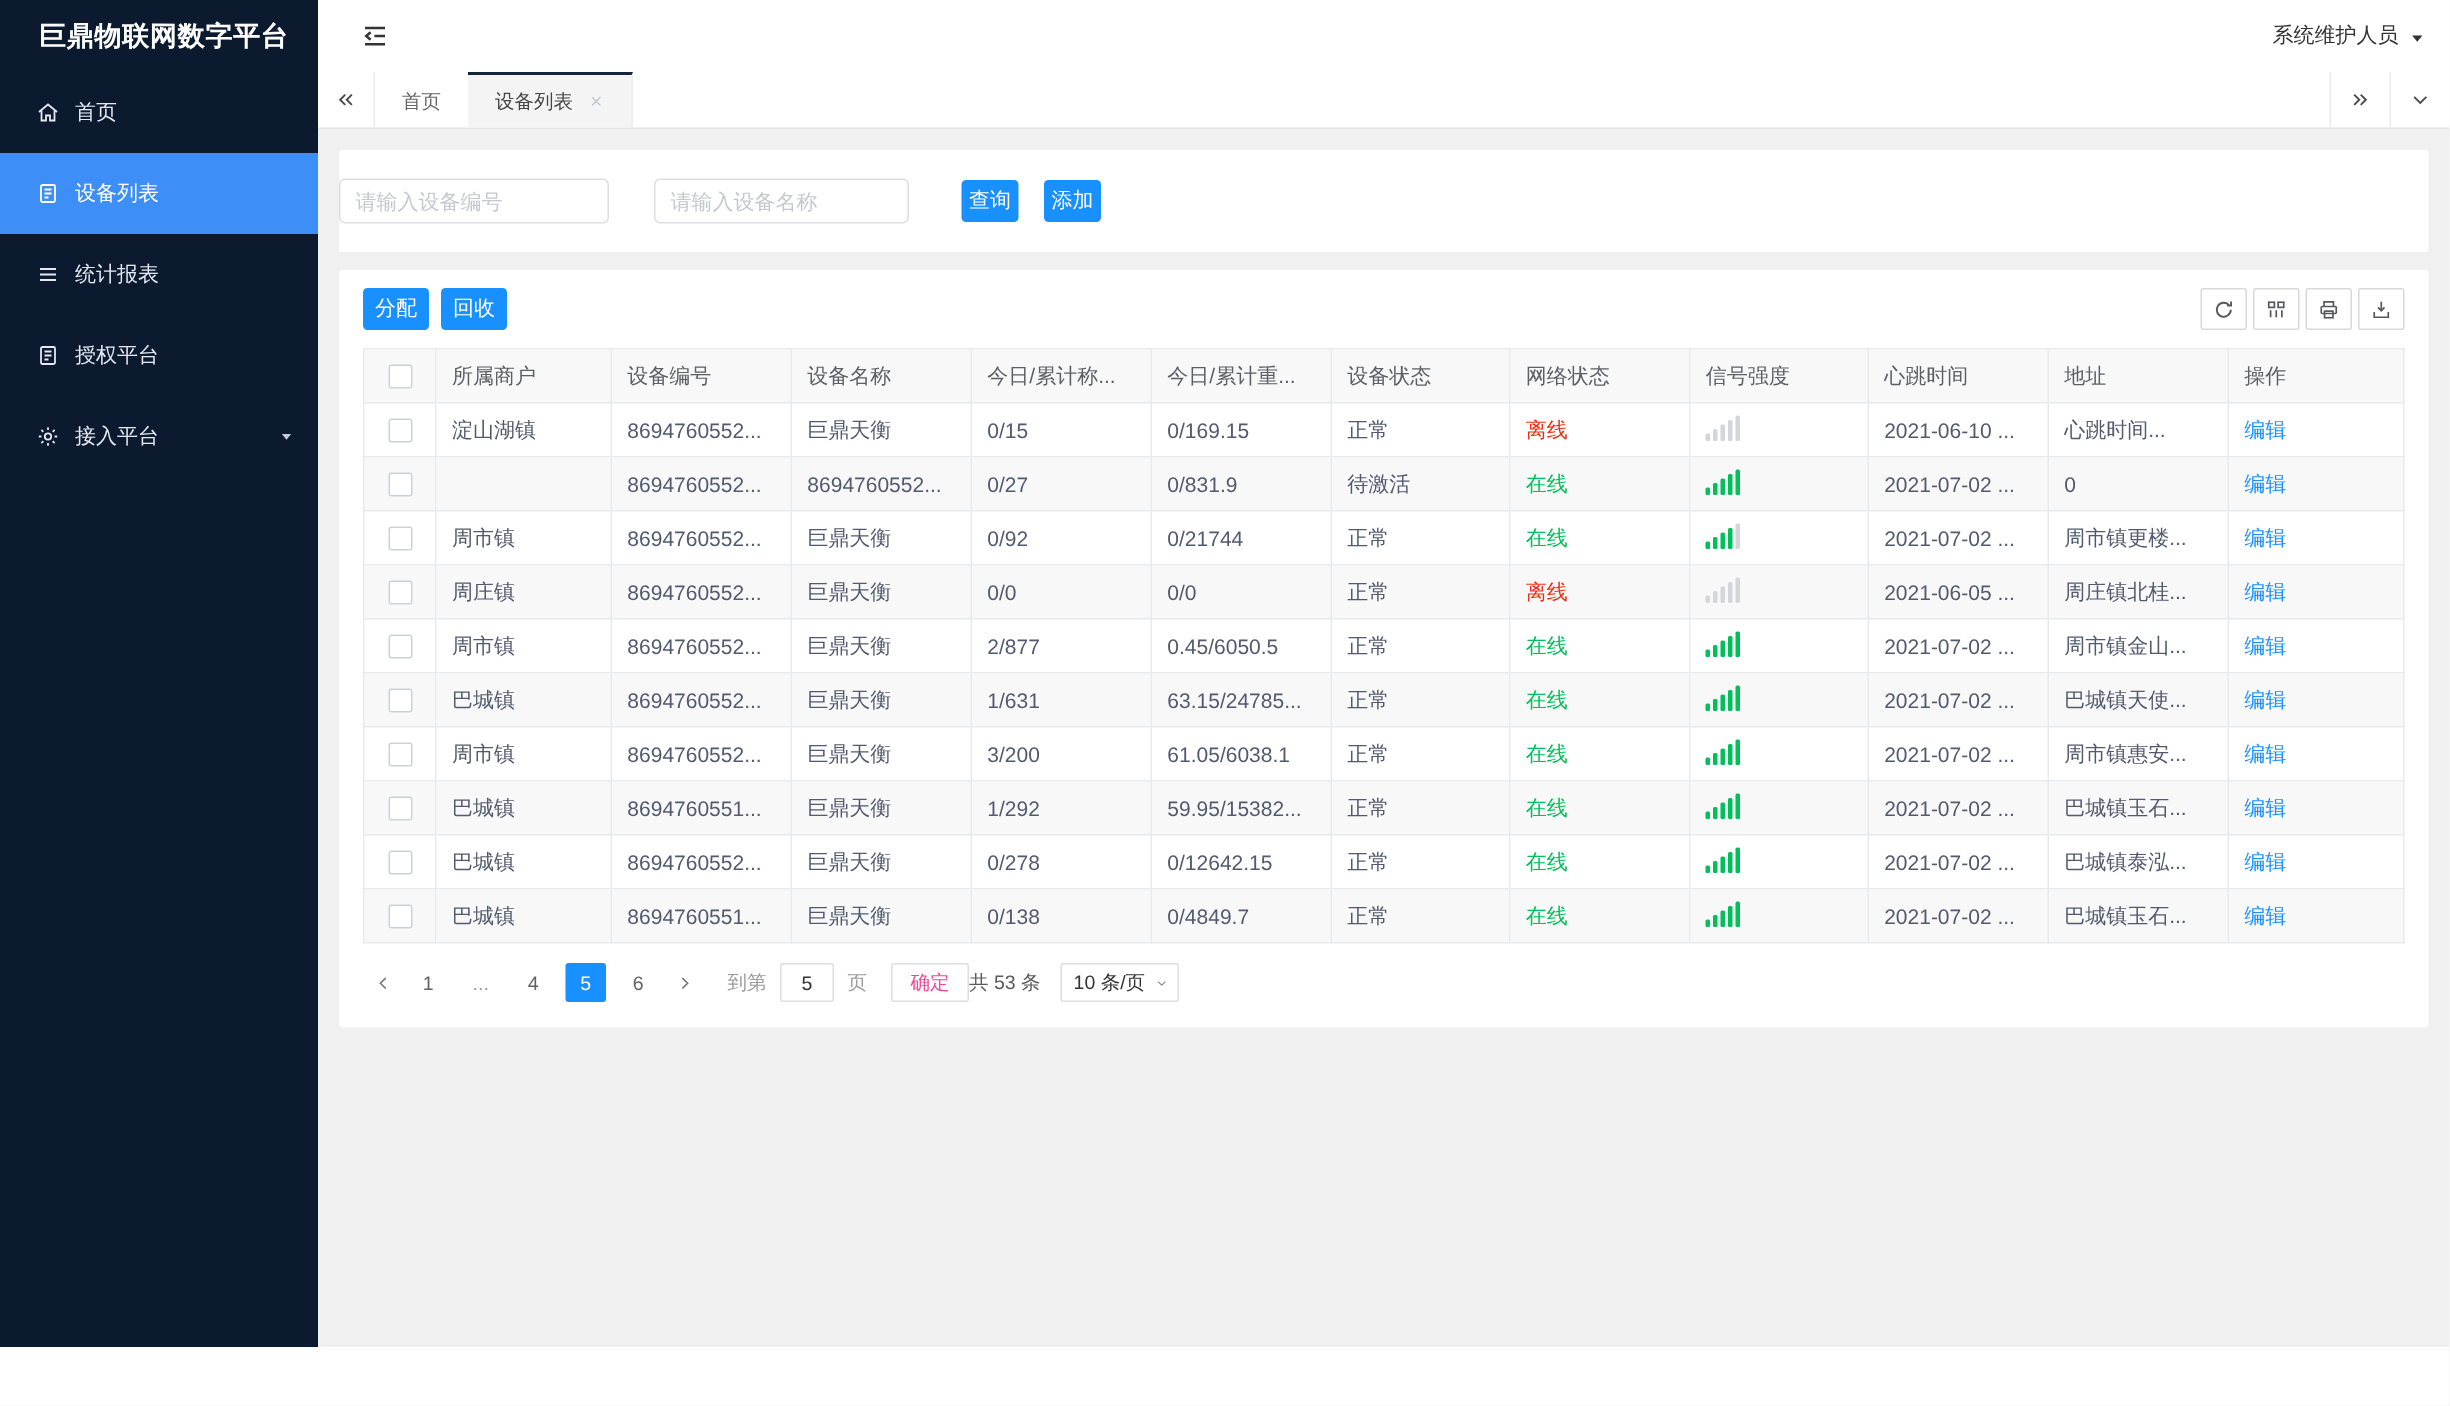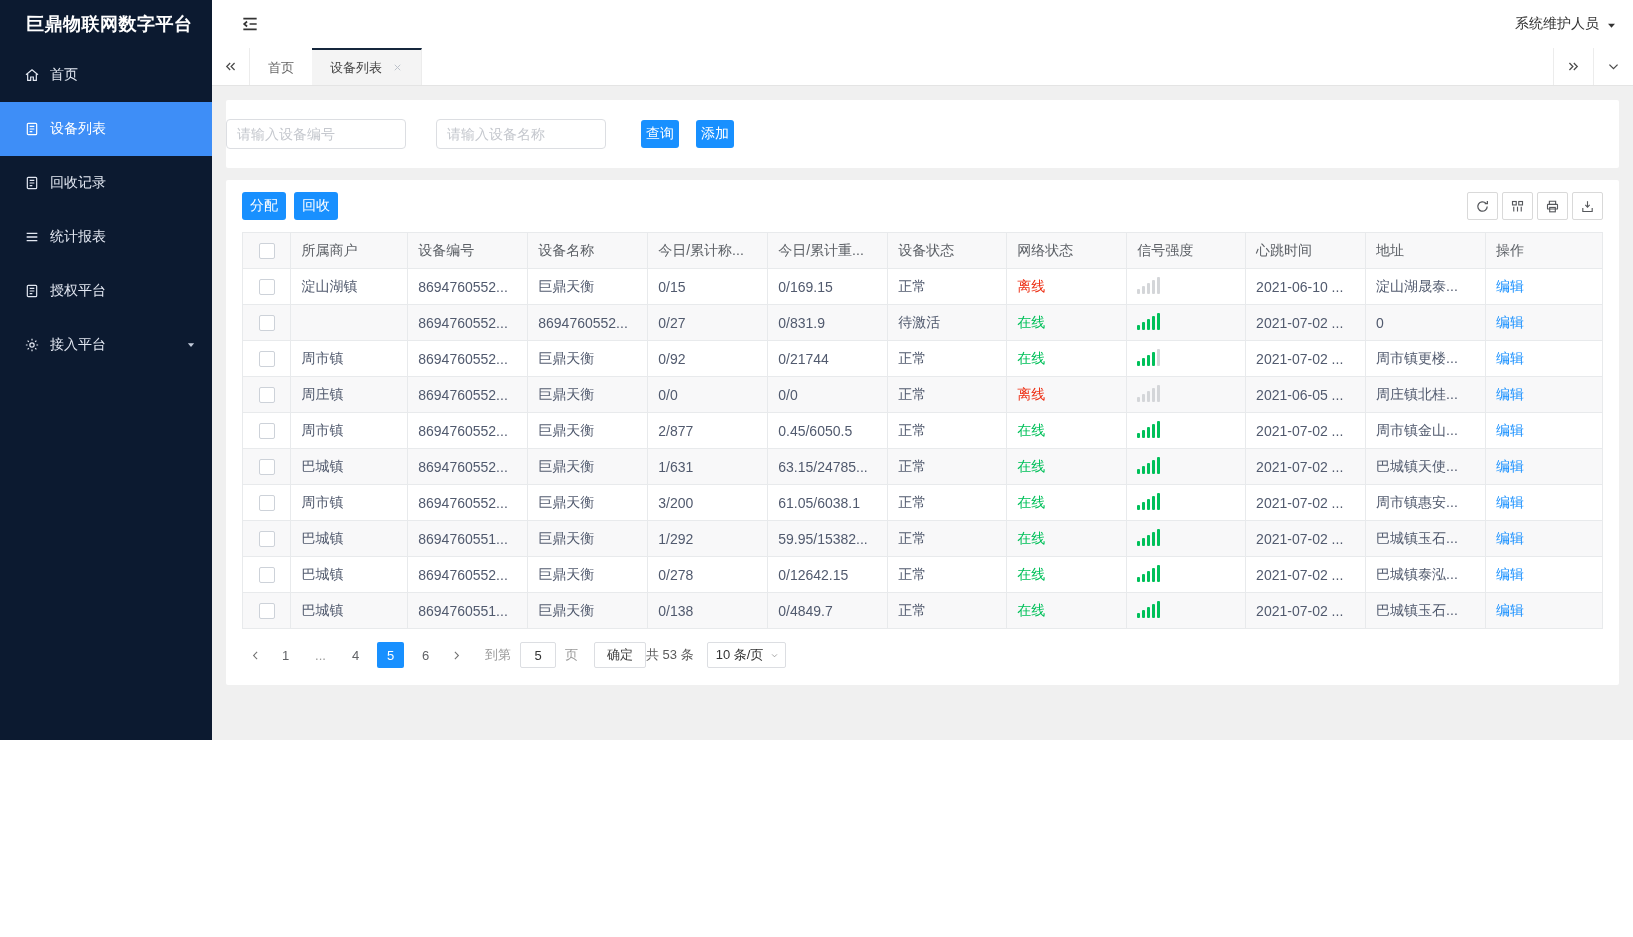--- a/index.html
+++ b/index.html
@@ -4,21 +4,21 @@
 <style>
   * { box-sizing: border-box; }
   html,body { margin:0; padding:0; }
   body {
     width:1633px; height:937px; background:#fff; overflow:hidden;
     font-family:"Liberation Sans","DejaVu Sans",sans-serif;
     -webkit-font-smoothing:antialiased;
   }
   svg { display:block; }
 
-  .layout { display:flex; height:740px; }
+  .layout { display:flex; height:898px; }
 
   
   .sidebar { width:212px; flex:none; background:#0c1a30; }
   .logo { height:48px; line-height:48px; padding-left:26px; color:#fff; font-size:18px; font-weight:bold; letter-spacing:.5px; white-space:nowrap; }
   .menu-item { height:54px; display:flex; align-items:center; padding:0 12px 0 24px; font-size:14px; color:#e3e8f2; cursor:pointer; }
   .menu-item.active { background:#3e8ef7; color:#fff; }
   .mi-icon { width:16px; height:16px; margin-right:10px; flex:none; }
   .mi-icon svg { width:16px; height:16px; }
   .mi-label { flex:1; }
   .mi-caret { width:10px; height:10px; color:#c3cbda; margin-right:4px; }
@@ -89,21 +89,21 @@
   
   .pagination { display:flex; align-items:center; padding:13px 0 17px; font-size:13px; color:#606266; }
   .pg-arrow { width:26px; height:26px; display:flex; align-items:center; justify-content:center; color:#737373; cursor:pointer; }
   .pg-arrow svg { width:13px; height:13px; }
   .pg-item { min-width:27px; height:26px; display:flex; align-items:center; justify-content:center; margin:0 4px; border-radius:2px; color:#606266; cursor:pointer; }
   .pg-item.active { background:#1890ff; color:#fff; }
   .pg-item.ellipsis { cursor:default; color:#9b9b9b; }
   .jump-label { color:#9a9a9a; margin:0 4px; }
   .jump-label.first { margin-left:16px; }
   .jump-input { width:36px; height:26px; border:1px solid #dcdee2; border-radius:2px; text-align:center; font-size:13px; color:#333; margin:0 5px; outline:none; }
-  .confirm-btn { height:26px; padding:0 12px; border:1px solid #dcdee2; border-radius:2px; background:#fff; color:#404040; font-size:13px; margin-left:12px; cursor:pointer; font-family:inherit; }
+  .confirm-btn { height:26px; padding:0 12px; border:1px solid #dcdee2; border-radius:2px; background:#fff; color:#ec4899; font-size:13px; margin-left:12px; cursor:pointer; font-family:inherit; }
   .total { color:#5a5a5a; }
   .page-size { margin-left:13px; height:26px; border:1px solid #dcdee2; border-radius:2px; background:#fff; display:flex; align-items:center; padding:0 6px 0 8px; gap:7px; font-size:13px; color:#333; cursor:pointer; }
   .page-size .ps-caret { width:9px; height:9px; color:#8a8a8a; }
   .page-size .ps-caret svg { width:9px; height:9px; }
 </style>
 </head>
 <body>
 
 <div class="layout">
   <aside class="sidebar">
@@ -119,29 +119,20 @@
           <span class="mi-label">首页</span>
         </div>
         <div class="menu-item active">
           <span class="mi-icon">
             <svg viewBox="0 0 24 24" fill="none" stroke="currentColor" stroke-width="1.8">
               <rect x="5" y="3.5" width="14" height="17" rx="1.5"></rect>
               <path d="M8.5 8h7M8.5 12h7M8.5 16h4"></path>
             </svg>
           </span>
           <span class="mi-label">设备列表</span>
-        </div>
-        <div class="menu-item">
-          <span class="mi-icon">
-            <svg viewBox="0 0 24 24" fill="none" stroke="currentColor" stroke-width="1.8">
-              <rect x="5" y="3.5" width="14" height="17" rx="1.5"></rect>
-              <path d="M8.5 8h7M8.5 12h7M8.5 16h4"></path>
-            </svg>
-          </span>
-          <span class="mi-label">回收记录</span>
         </div>
         <div class="menu-item">
           <span class="mi-icon">
             <svg viewBox="0 0 24 24" fill="none" stroke="currentColor" stroke-width="2">
               <path d="M4 6.5h16M4 12h16M4 17.5h16"></path>
             </svg>
           </span>
           <span class="mi-label">统计报表</span>
         </div>
         <div class="menu-item">
@@ -312,21 +303,21 @@
                 <td>正常</td>
                 <td><span class="status-offline">离线</span></td>
                 <td><span class="signal">
                     <i></i>
                     <i></i>
                     <i></i>
                     <i></i>
                     <i></i>
                   </span></td>
                 <td>2021-06-10 ...</td>
-                <td>淀山湖晟泰...</td>
+                <td>心跳时间...</td>
                 <td><span class="edit-link">编辑</span></td>
               </tr>
               <tr>
                 <td class="cb-cell"><span class="checkbox"></span></td>
                 <td></td>
                 <td>8694760552...</td>
                 <td>8694760552...</td>
                 <td>0/27</td>
                 <td>0/831.9</td>
                 <td>待激活</td>

